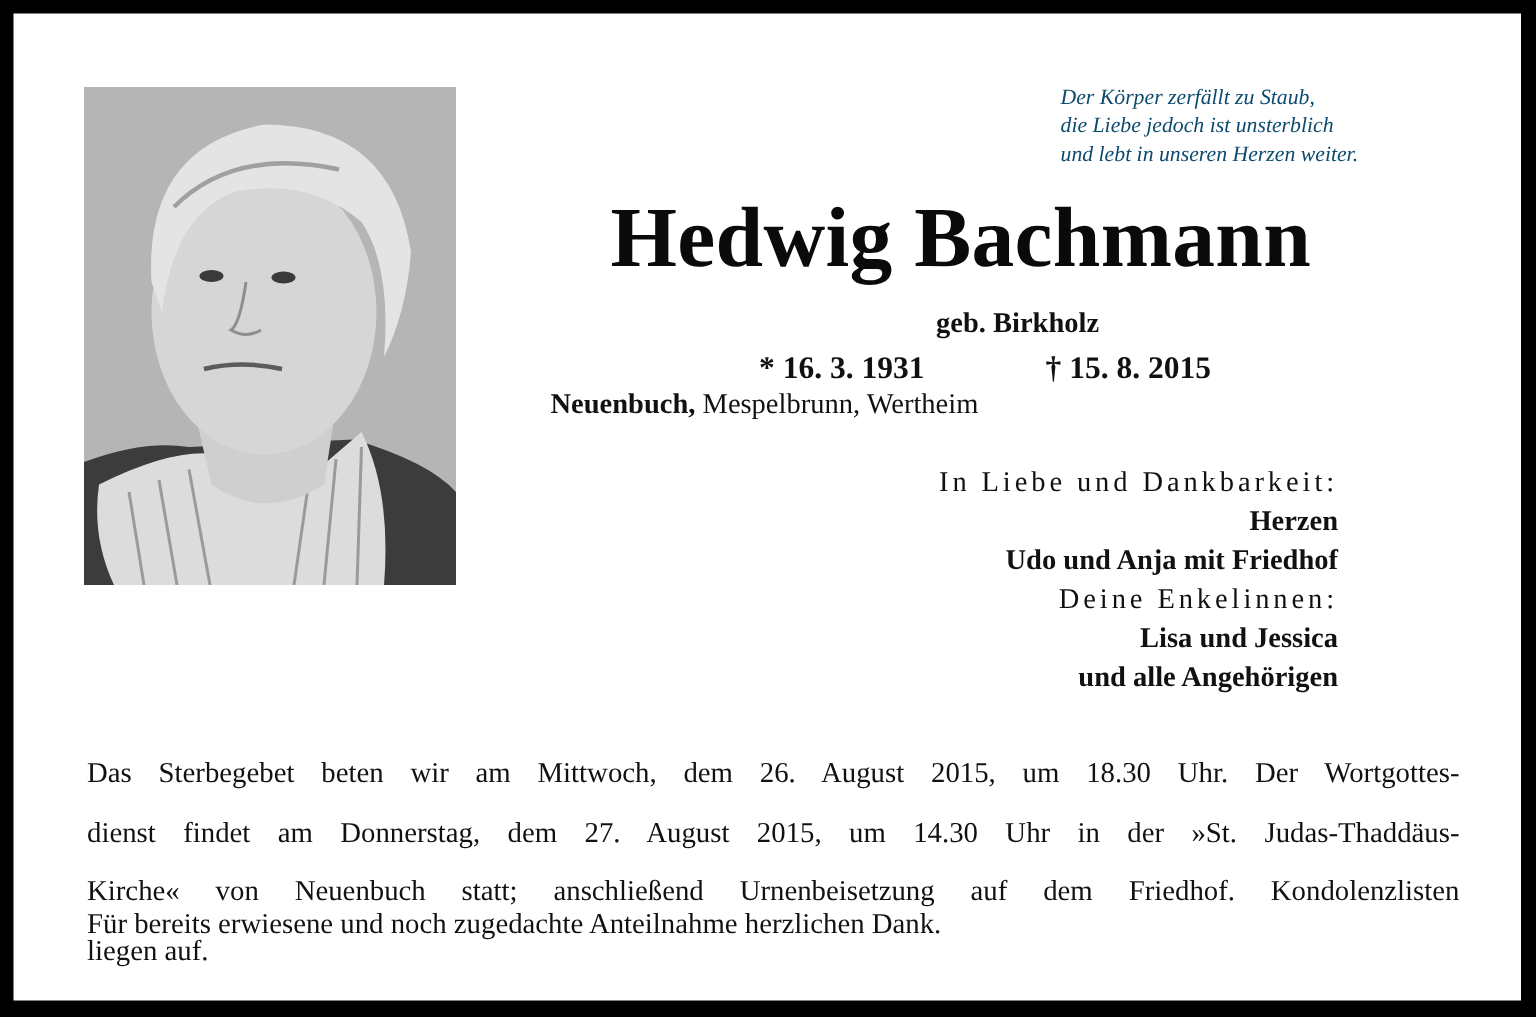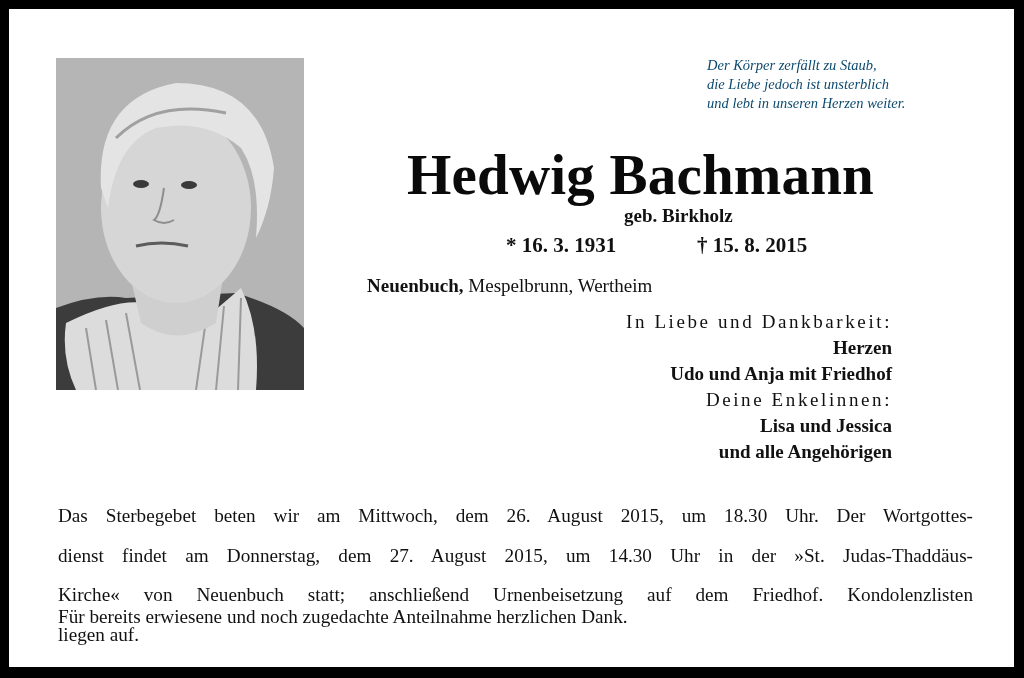--- a/index.html
+++ b/index.html
@@ -19,33 +19,33 @@
     }
     .photo svg { display: block; width: 100%; height: 100%; }
     .quote {
       position: absolute; left: 698px; top: 47px;
       font-style: italic; font-size: 14.5px; line-height: 19px; color: #0c4a6e;
     }
     .quote div { white-space: nowrap; }
     .name {
       position: absolute; left: 398px; top: 117px;
       font-weight: bold; font-size: 57px; line-height: 66px; letter-spacing: 0.2px;
-      white-space: nowrap; color: #0a0a0a; margin-top: 16px;
+      white-space: nowrap; color: #0a0a0a;
     }
     .maiden {
       position: absolute; left: 599px; top: 195px;
       font-weight: bold; font-size: 19px; line-height: 24px; white-space: nowrap; margin-left: 16px;
     }
     .dates {
       position: absolute; top: 222px; font-weight: bold; font-size: 21px; line-height: 28px; white-space: nowrap;
     }
     .dates.birth { left: 497px; }
     .dates.death { left: 688px; }
     .places {
-      position: absolute; left: 358px; top: 264px; font-size: 19px; line-height: 26px; white-space: nowrap;
+      position: absolute; left: 358px; top: 248px; font-size: 19px; line-height: 26px; white-space: nowrap;
     }
     .places b { font-weight: bold; }
     .family {
       position: absolute; left: 617px; top: 300px; font-size: 19px; line-height: 26px; text-align: right;
     }
     .family .spaced { letter-spacing: 2.6px; }
     .family .bold { font-weight: bold; }
     .family div { white-space: nowrap; }
     .body-text {
       position: absolute; left: 49px; top: 479px; width: 915px;

